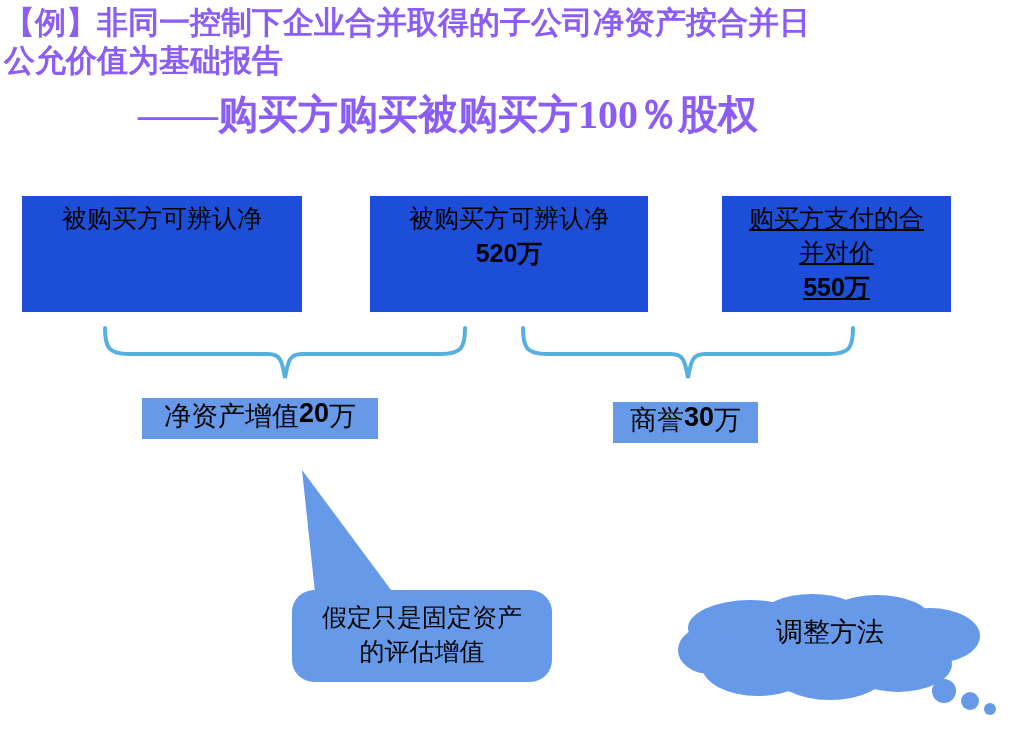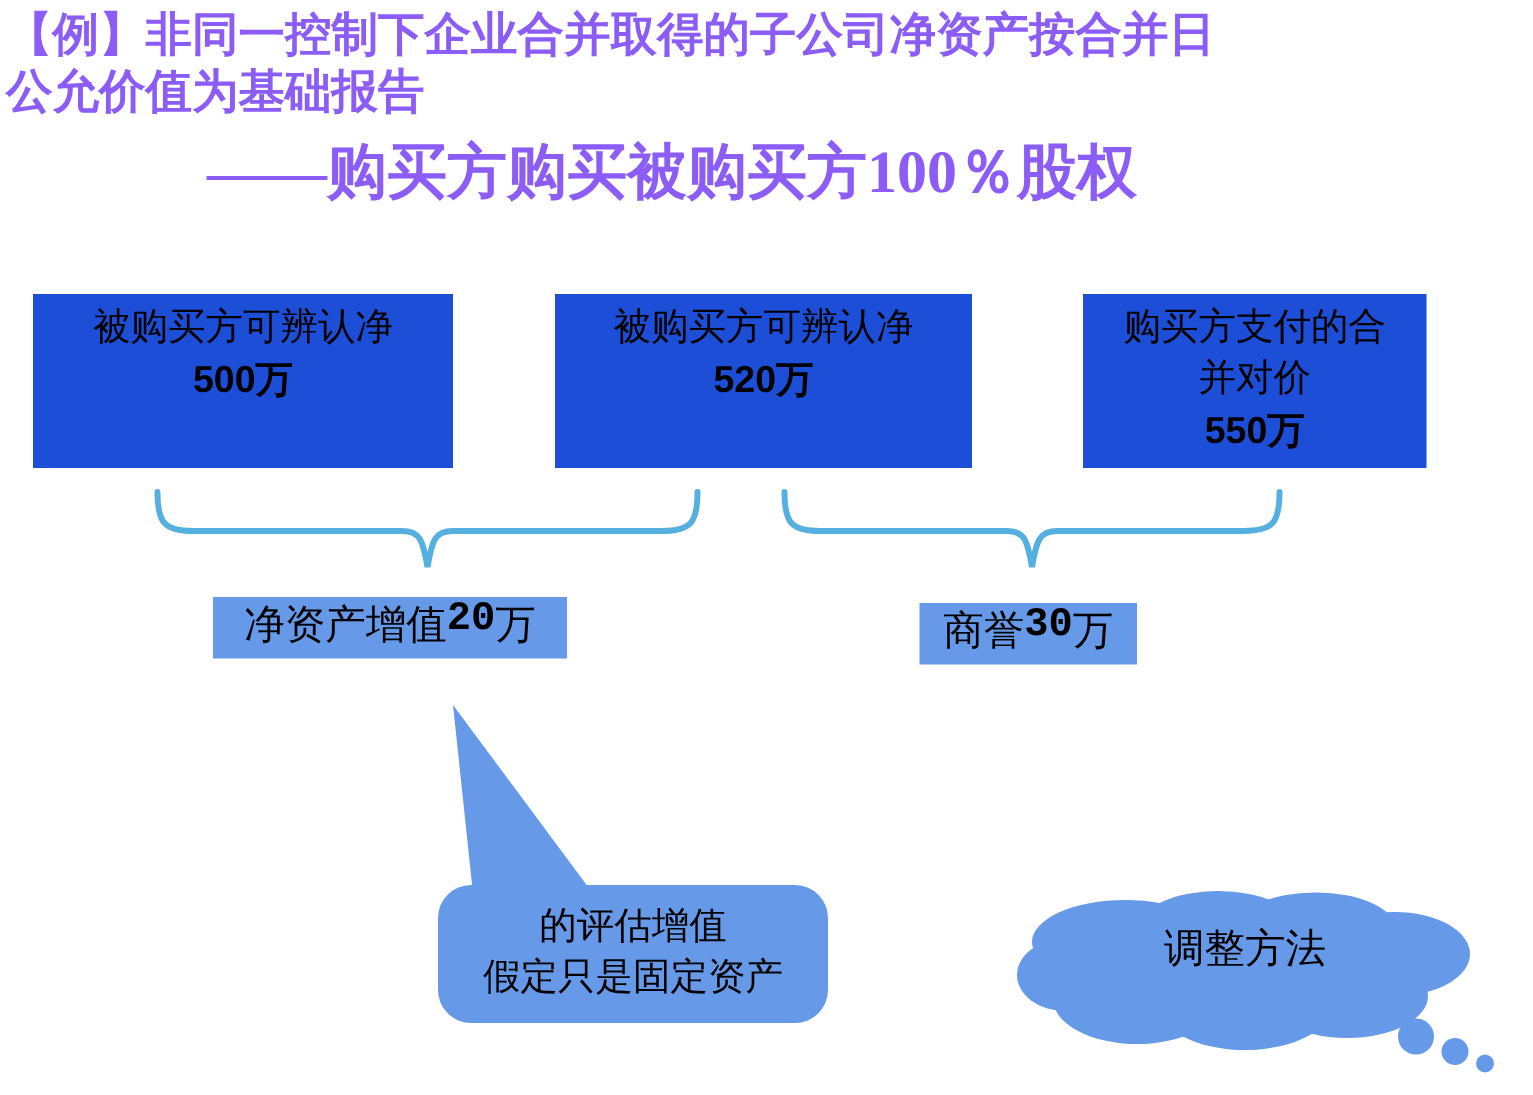--- a/index.html
+++ b/index.html
@@ -65,21 +65,21 @@
     font-family: "Liberation Sans", "DejaVu Sans", sans-serif;
     font-weight: bold;
     font-size: 25px;
   }
   .top-box .amt .unit {
     font-family: "Liberation Serif", "DejaVu Serif", serif;
     font-weight: bold;
   }
   #top-box-0 { left: 22px;  top: 196px; width: 280px; height: 116px; }
   #top-box-1 { left: 370px; top: 196px; width: 278px; height: 116px; }
-  #top-box-2 { left: 722px; top: 196px; width: 229px; height: 116px; }
+  #top-box-2 { left: 722px; top: 196px; width: 229px; height: 116px; text-decoration: underline; }
 
   
   .brace-svg {
     position: absolute;
     overflow: visible;
   }
   #brace-0 { left: 100px; top: 326px; }
   #brace-1 { left: 518px; top: 326px; }
 
   
@@ -90,21 +90,21 @@
     text-align: center;
     font-family: "Liberation Serif", "DejaVu Serif", serif;
     font-size: 27px;
     box-sizing: border-box;
     display: flex;
     align-items: flex-start;
     justify-content: center;
     white-space: nowrap;
   }
   .mid-box .num {
-    font-family: Liberation Mono, monospace;
+    font-family: Liberation Sans, sans-serif;
     font-weight: bold;
   }
   #mid-box-0 { left: 142px; top: 398px; width: 236px; height: 41px; }
   #mid-box-1 { left: 613px; top: 402px; width: 145px; height: 41px; }
 
   
   #callout-wrap {
     position: absolute;
     left: 280px;
     top: 462px;
@@ -163,21 +163,20 @@
 <body>
 
 <div id="title-block">
   <div class="title-line" id="title-line-1">【例】非同一控制下企业合并取得的子公司净资产按合并日</div>
   <div class="title-line" id="title-line-2">公允价值为基础报告</div>
   <div class="title-line" id="title-line-3">——购买方购买被购买方100％股权</div>
 </div>
 
 <div class="top-box" id="top-box-0">
   <div>被购买方可辨认净</div>
-  <div class="amt"><span>500</span><span class="unit">万</span></div>
 </div>
 
 <div class="top-box" id="top-box-1">
   <div>被购买方可辨认净</div>
   <div class="amt"><span>520</span><span class="unit">万</span></div>
 </div>
 
 <div class="top-box" id="top-box-2">
   <div>购买方支付的合</div>
   <div>并对价</div>
@@ -202,22 +201,22 @@
   <span>商誉</span>
     <span class="num">30</span>
     <span>万</span>
 </div>
 
 <div id="callout-wrap">
   <svg id="callout-tail" width="290" height="170" viewBox="0 0 290 170">
     <polygon points="22,8 120,140 36,140" fill="#6699E8"></polygon>
   </svg>
   <div id="callout-box">
+    <div>假定只是固定资产</div>
     <div>的评估增值</div>
-    <div>假定只是固定资产</div>
   </div>
 </div>
 
 <div id="cloud-wrap">
   <svg id="cloud-svg" width="330" height="128" viewBox="0 0 330 128">
     <g fill="#6699E8">
       <ellipse cx="78" cy="40" rx="62" ry="28"></ellipse>
       <ellipse cx="140" cy="30" rx="52" ry="24"></ellipse>
       <ellipse cx="205" cy="32" rx="54" ry="25"></ellipse>
       <ellipse cx="258" cy="48" rx="50" ry="28"></ellipse>

